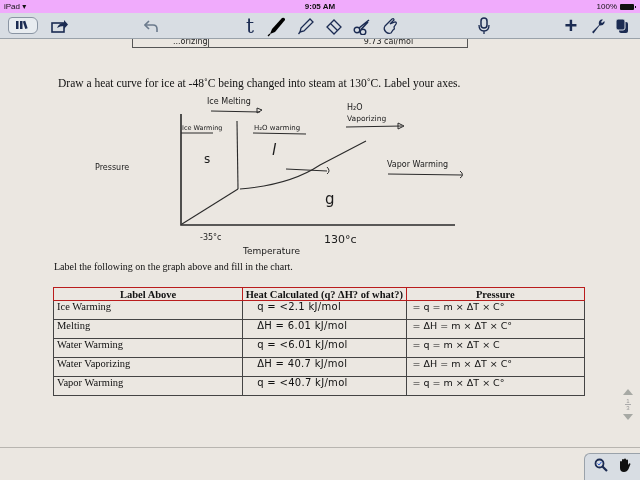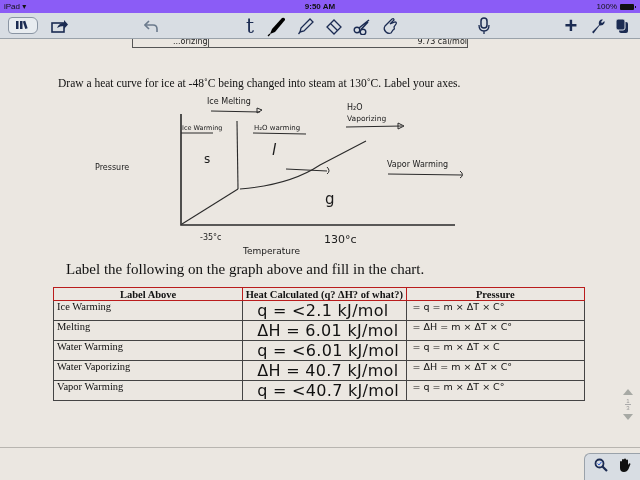--- a/index.html
+++ b/index.html
@@ -1,72 +1,72 @@
 <!DOCTYPE html>
 <html><head>
 <meta charset="utf-8">
 <style>
   * { box-sizing: border-box; margin: 0; padding: 0; }
   html, body { width: 640px; height: 480px; overflow: hidden; }
   body { position: relative; background: #ebe7e1; font-family: "Liberation Serif", serif; }
 
   
-  .statusbar { position: absolute; left: 0; top: 0; width: 640px; height: 13px; background: #8b5cf6;
+  .statusbar { position: absolute; left: 0; top: 0; width: 640px; height: 13px; background: #f0abfc;
     font-family: "Liberation Sans", sans-serif; font-size: 8px; color: #111; }
   .statusbar .left { position: absolute; left: 4px; top: 2px; }
   .statusbar .center { position: absolute; left: 0; right: 0; top: 2px; text-align: center; font-weight: bold; }
   .statusbar .right { position: absolute; right: 6px; top: 2px; display: flex; align-items: center; gap: 3px; }
   .battery { width: 14px; height: 6px; background: #111; border-radius: 1px; position: relative; }
   .battery::after { content: ""; position: absolute; right: -2px; top: 2px; width: 1px; height: 2px; background: #111; }
 
   
   .toolbar { position: absolute; left: 0; top: 13px; width: 640px; height: 26px; background: #d8dde3;
     border-bottom: 1px solid #9aa2aa; font-family: "Liberation Sans", sans-serif; }
   .tb { position: absolute; top: 2px; height: 22px; display: flex; align-items: center; justify-content: center; color: #1b2b52; font-size: 17px; cursor: pointer; }
   .library-btn { left: 8px; width: 30px; height: 17px; top: 4px; border: 1px solid #8a95a3; border-radius: 4px 6px 6px 4px; background: #e8ecf0; font-size: 10px; font-weight: bold; color: #1b2b52; letter-spacing: -1px; }
   .undo { color: #6b7a8c; }
 
   
   .doc { position: absolute; left: 0; top: 39px; width: 640px; height: 411px; background: #ebe7e1; }
   .prev-table { position: absolute; left: 132px; top: 0; width: 336px; height: 9px; border: 1px solid #555; border-top: none; display: flex; }
   .prev-table div { border-right: 1px solid #555; font-family: "DejaVu Sans", sans-serif; font-size: 8px; line-height: 6px; overflow: hidden; color: #222; padding-left: 6px; }
-  .prev-table div:last-child { border-right: none; text-align: right; }
+  .prev-table div:last-child { border-right: none; }
 
   .prompt { position: absolute; left: 58px; top: 38px; font-size: 11.5px; color: #111; }
-  .label-prompt { position: absolute; left: 66px; top: 222px; font-size: 15px; color: #111; }
+  .label-prompt { position: absolute; left: 54px; top: 222px; font-size: 10px; color: #111; }
 
   .graph { position: absolute; left: 80px; top: 52px; }
 
   .hand { font-family: "DejaVu Sans", sans-serif; fill: #1a1a1a; }
 
   
   .chart-table { position: absolute; left: 53px; top: 248px; width: 532px; border-collapse: collapse; font-size: 10.5px; color: #111; }
   .chart-table th { border: 1px solid #b91c1c; font-weight: bold; text-align: center; height: 13px; padding: 0; font-size: 10.5px; }
   .chart-table td { border: 1px solid #444; height: 19px; padding: 0 3px; vertical-align: top; }
-  .chart-table td.hw { font-family: "DejaVu Sans", sans-serif; font-size: 16px; padding-left: 14px; letter-spacing: 0.3px; }
+  .chart-table td.hw { font-family: "DejaVu Sans", sans-serif; font-size: 10px; padding-left: 14px; letter-spacing: 0.3px; }
   .chart-table td.eq { font-family: "DejaVu Sans", sans-serif; font-size: 9.5px; padding-left: 6px; }
   .col1 { width: 176px; } .col2 { width: 152px; } .col3 { width: 166px; }
 
   .page-scroller { position: absolute; right: 6px; top: 350px; width: 12px; height: 46px; display: flex; flex-direction: column; align-items: center; font-family: "Liberation Sans", sans-serif; font-size: 6px; color: #999; }
   .tri-up { width: 0; height: 0; border-left: 5px solid transparent; border-right: 5px solid transparent; border-bottom: 6px solid #a7a9a4; }
   .tri-down { width: 0; height: 0; border-left: 5px solid transparent; border-right: 5px solid transparent; border-top: 6px solid #a7a9a4; }
 
   .bottom-line { position: absolute; left: 0; top: 447px; width: 640px; height: 1px; background: #b8b5b0; }
   .bottom-tools { position: absolute; left: 584px; top: 453px; width: 56px; height: 27px; background: #d8dde3; border: 1px solid #9aa2aa; border-right: none; border-bottom: none; border-radius: 6px 0 0 0; display: flex; align-items: center; justify-content: space-around; padding: 0 4px; }
   .bottom-tools span { font-size: 14px; color: #1b2b52; cursor: pointer; }
 </style>
 </head>
 <body>
 
 <div class="statusbar">
   <div class="left">
     <span>iPad</span>
     <span>▾</span>
   </div>
-  <div class="center">9:50 AM</div>
+  <div class="center">9:05 AM</div>
   <div class="right">
     <span>100%</span>
     <span class="battery"></span>
   </div>
 </div>
 
 <div class="toolbar">
   <div class="tb library-btn">
     <span>
       <svg width="16" height="10" viewBox="0 0 16 10">

